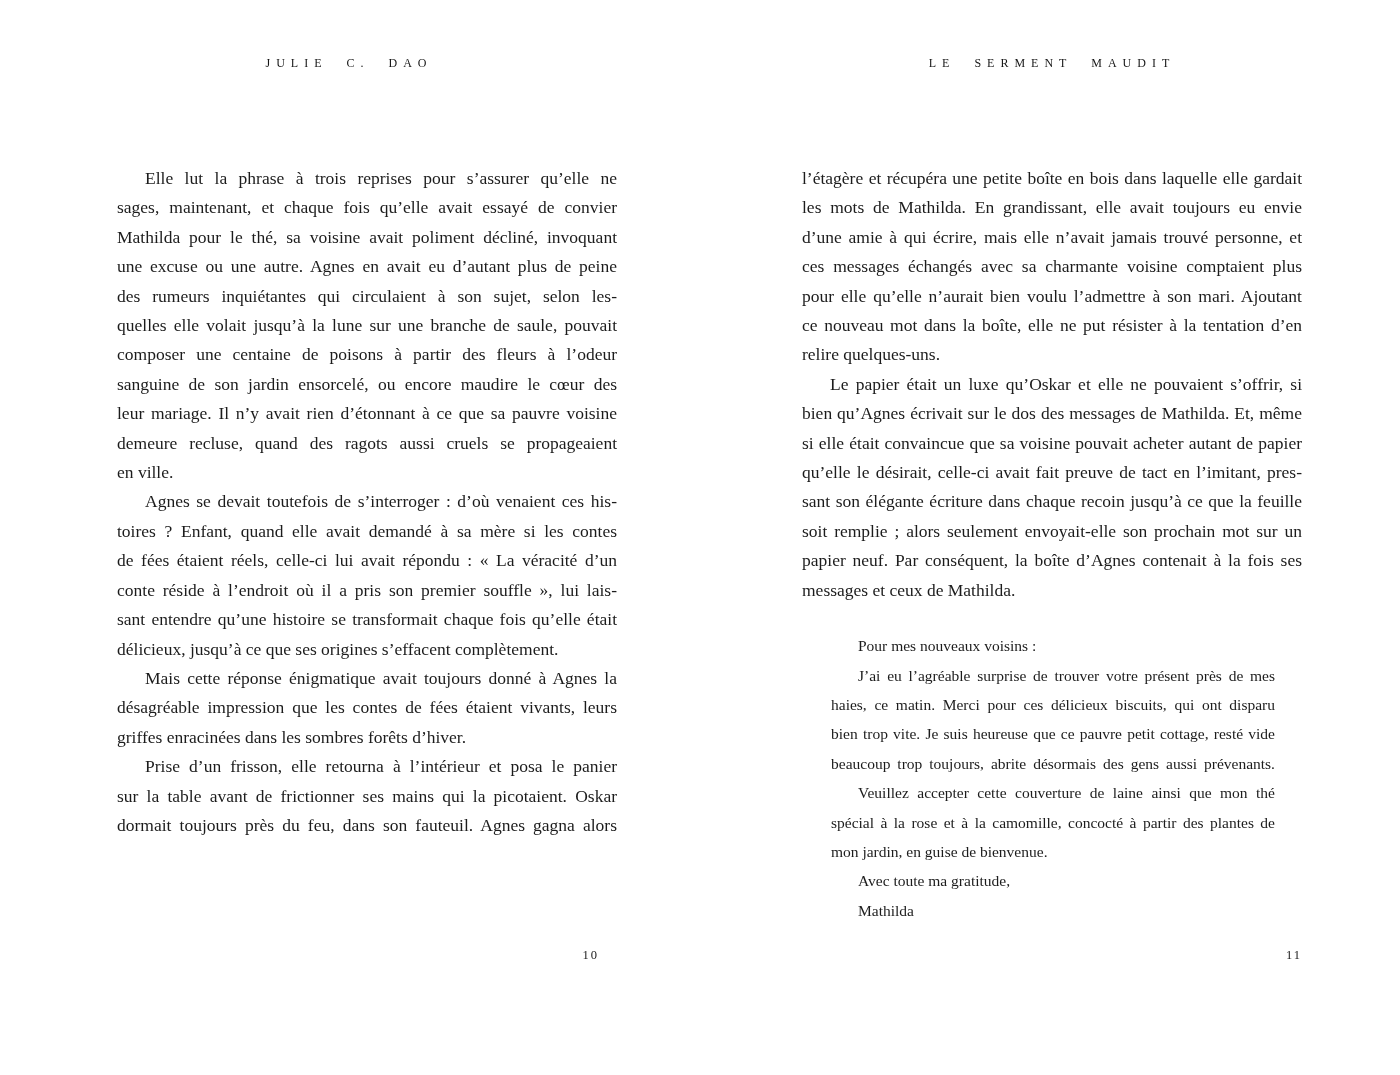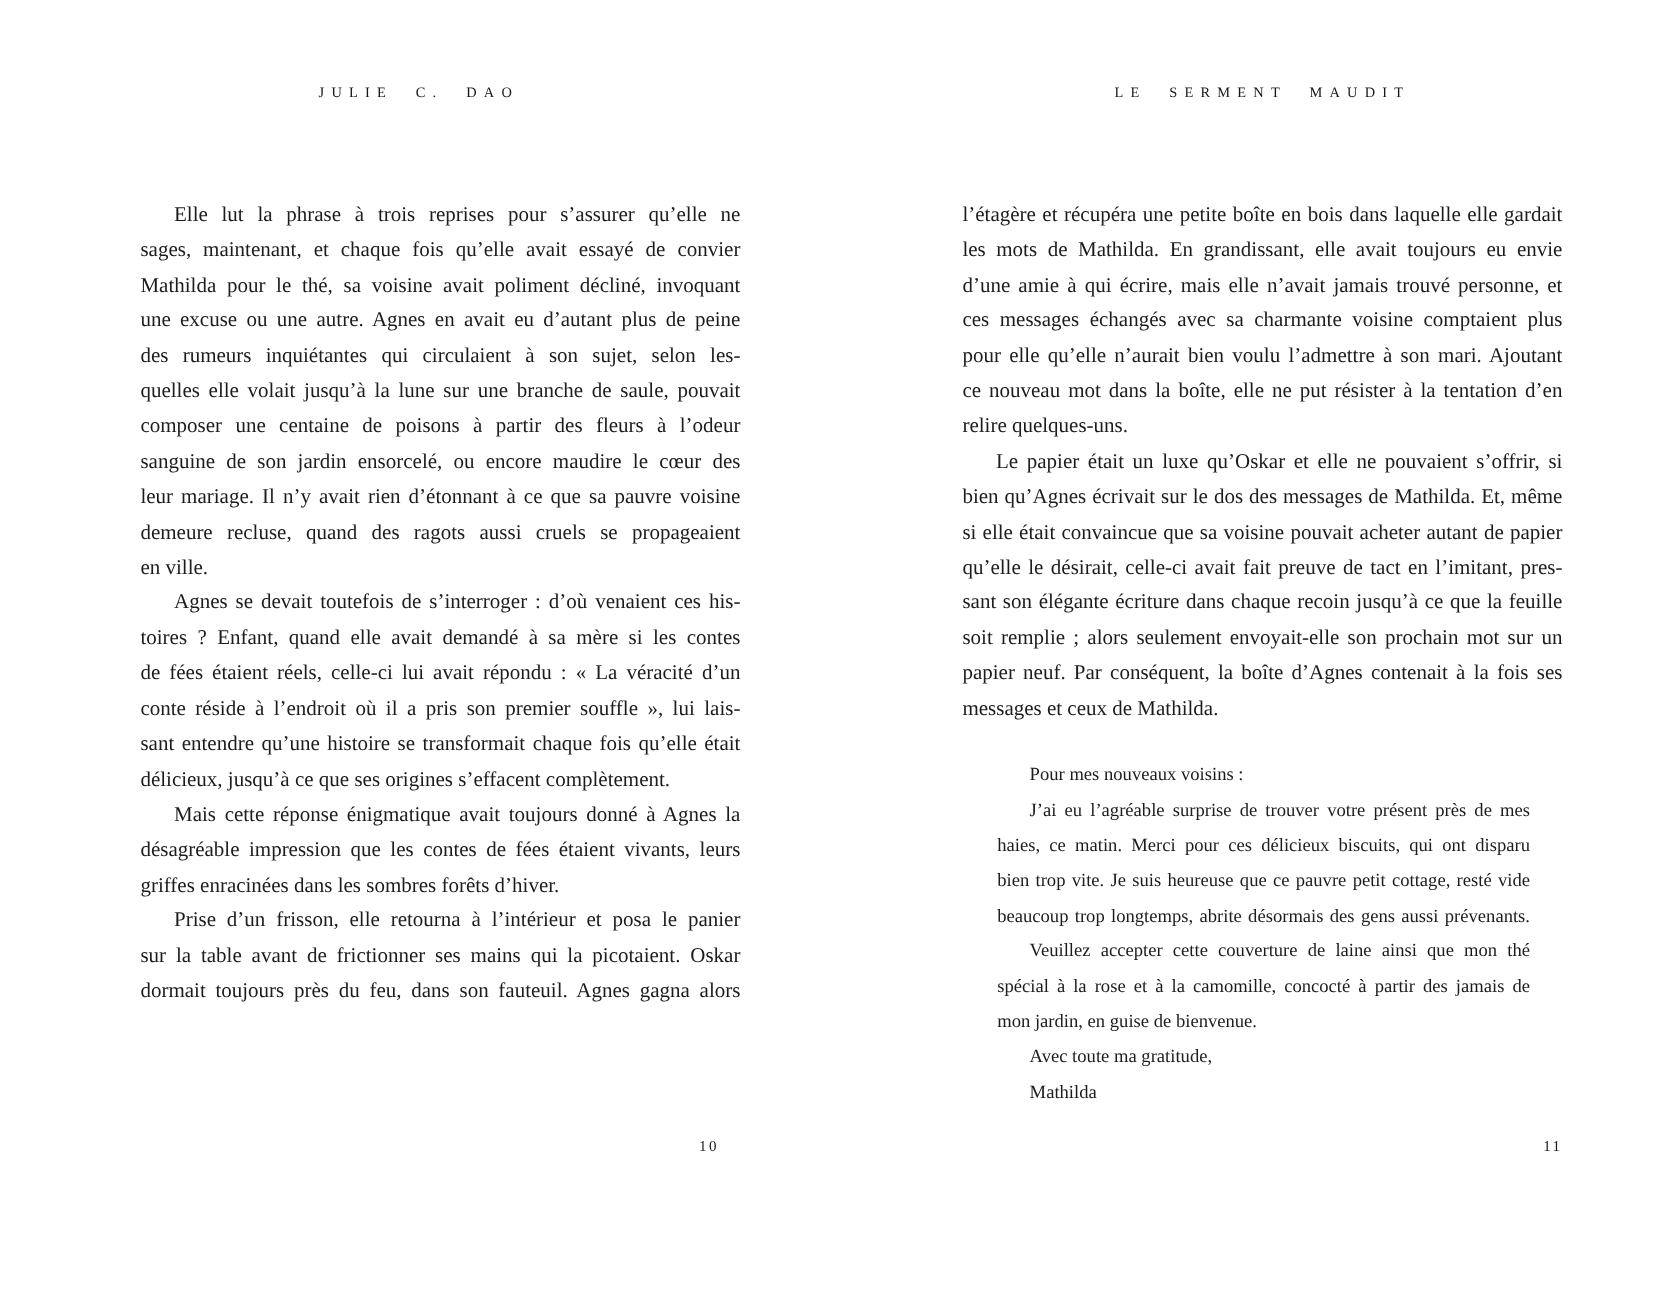--- a/index.html
+++ b/index.html
@@ -3,21 +3,21 @@
 <meta charset="utf-8">
 <style>
   html,body{margin:0;padding:0;}
   body{
     width:1400px;height:1075px;position:relative;
     background:#ffffff;color:#1c1c1c;
     font-family:"Liberation Serif","DejaVu Serif",serif;
     overflow:hidden;
   }
   .runhead{
-    position:absolute;top:71px;width:500px;
+    position:absolute;top:57px;width:500px;
     text-align:center;font-size:12px;line-height:12px;
     letter-spacing:6px;word-spacing:10px;color:#161616;
     white-space:nowrap;
   }
   .col{
     position:absolute;top:164px;width:500px;
     font-size:17.5px;line-height:29.4px;
   }
   .bl{
     text-align:justify;text-align-last:justify;
@@ -87,23 +87,23 @@
         <div class="bl">sant son élégante écriture dans chaque recoin jusqu’à ce que la feuille</div>
         <div class="bl">soit remplie ; alors seulement envoyait-elle son prochain mot sur un</div>
         <div class="bl">papier neuf. Par conséquent, la boîte d’Agnes contenait à la fois ses</div>
         <div class="bl end">messages et ceux de Mathilda.</div>
       </div>
     <div id="letter" class="letter">
         <div class="bl ind end">Pour mes nouveaux voisins :</div>
         <div class="bl ind">J’ai eu l’agréable surprise de trouver votre présent près de mes</div>
         <div class="bl">haies, ce matin. Merci pour ces délicieux biscuits, qui ont disparu</div>
         <div class="bl">bien trop vite. Je suis heureuse que ce pauvre petit cottage, resté vide</div>
-        <div class="bl">beaucoup trop longtemps, abrite désormais des gens aussi prévenants.</div>
+        <div class="bl">beaucoup trop toujours, abrite désormais des gens aussi prévenants.</div>
         <div class="bl ind">Veuillez accepter cette couverture de laine ainsi que mon thé</div>
-        <div class="bl">spécial à la rose et à la camomille, concocté à partir des jamais de</div>
+        <div class="bl">spécial à la rose et à la camomille, concocté à partir des plantes de</div>
         <div class="bl end">mon jardin, en guise de bienvenue.</div>
         <div class="bl ind end">Avec toute ma gratitude,</div>
         <div class="bl ind end">Mathilda</div>
       </div>
   </div>
 
   <div class="pagenum" style="left:99px">10</div>
 
   <div class="pagenum" style="left:802px">11</div>
 

